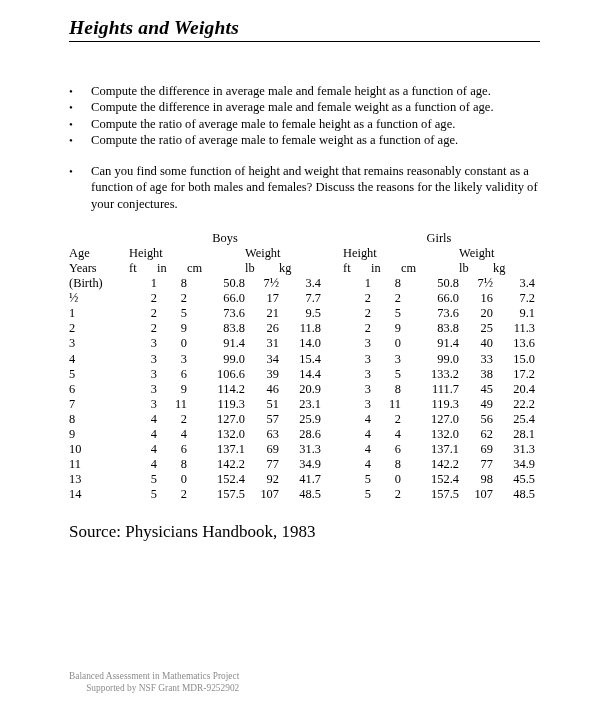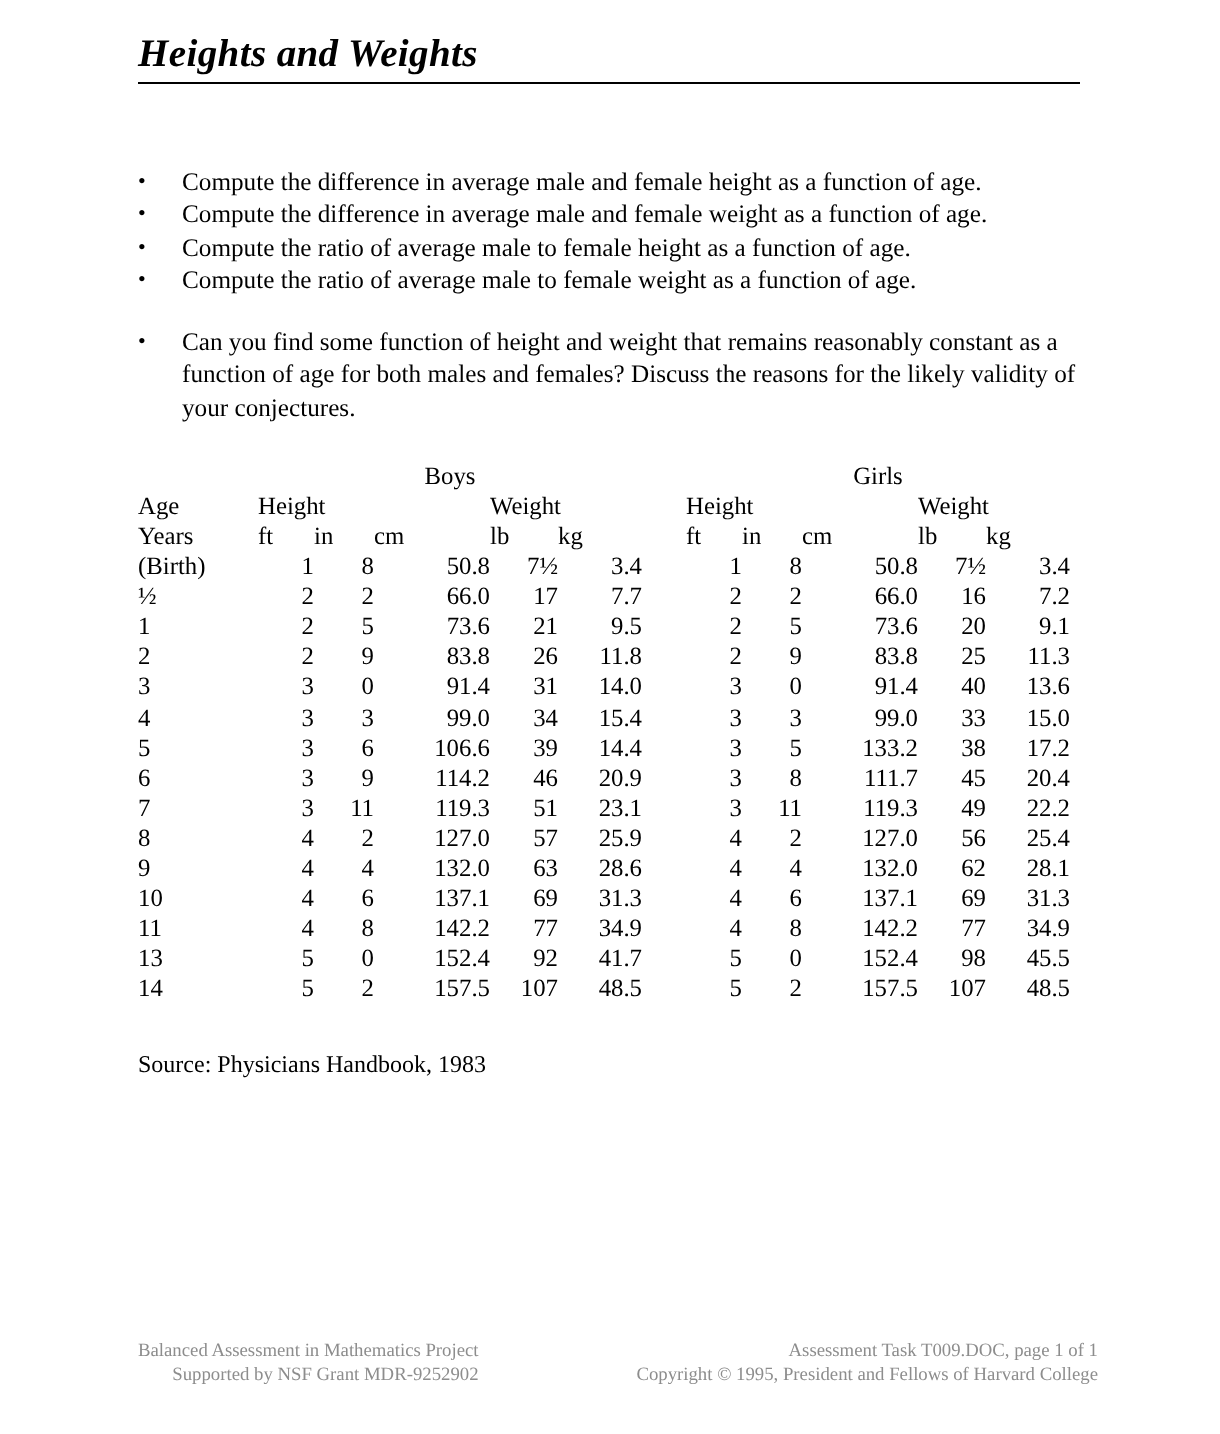--- a/index.html
+++ b/index.html
@@ -115,21 +115,21 @@
   .num { text-align: right; padding-right: 3px; }
   .lbl { text-align: left; }
   .hdr-left { text-align: left; }
   tr.data-row td { line-height: 15.05px; }
 
   
   .source {
     position: absolute;
     left: 69px;
     top: 524px;
-    font-size: 12px;
+    font-size: 17px;
     line-height: 16px;
   }
 
   
   .footer {
     position: absolute;
     left: 69px;
     top: 671px;
     width: 480px;
     display: flex;
@@ -435,19 +435,15 @@
     </table>
   </div>
 
   <div class="source">Source: Physicians Handbook, 1983</div>
 
   <div class="footer">
     <div class="left">
       <div>Balanced Assessment in Mathematics Project</div>
       <div>Supported by NSF Grant MDR-9252902</div>
     </div>
-    <div class="right">
-      <div>Assessment Task T009.DOC, page 1 of 1</div>
-      <div>Copyright © 1995, President and Fellows of Harvard College</div>
-    </div>
   </div>
 
 </div>
 
 </body></html>

